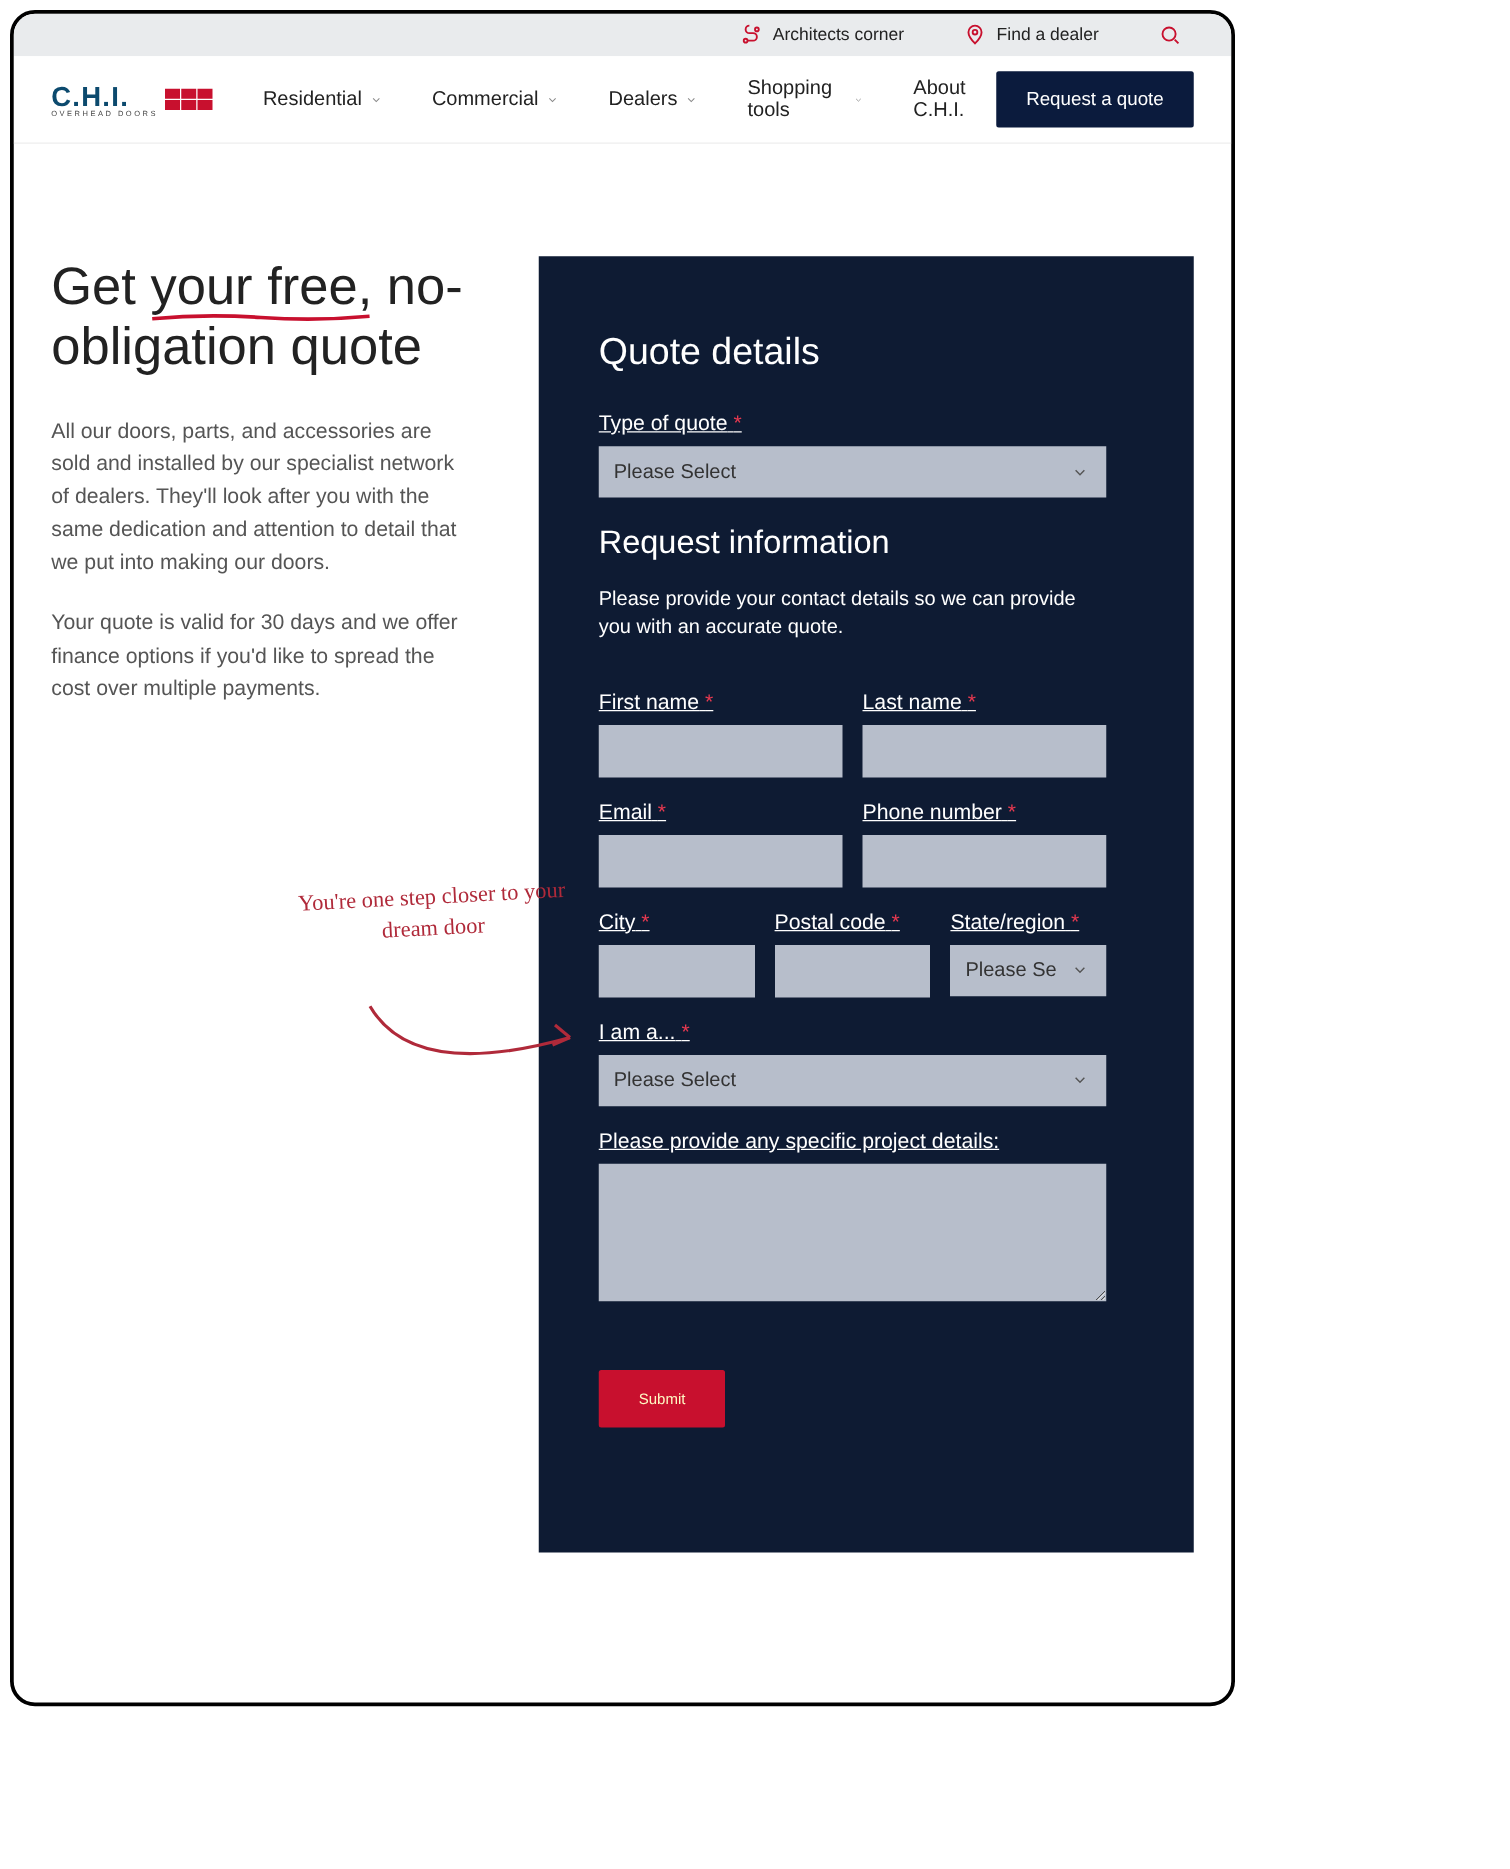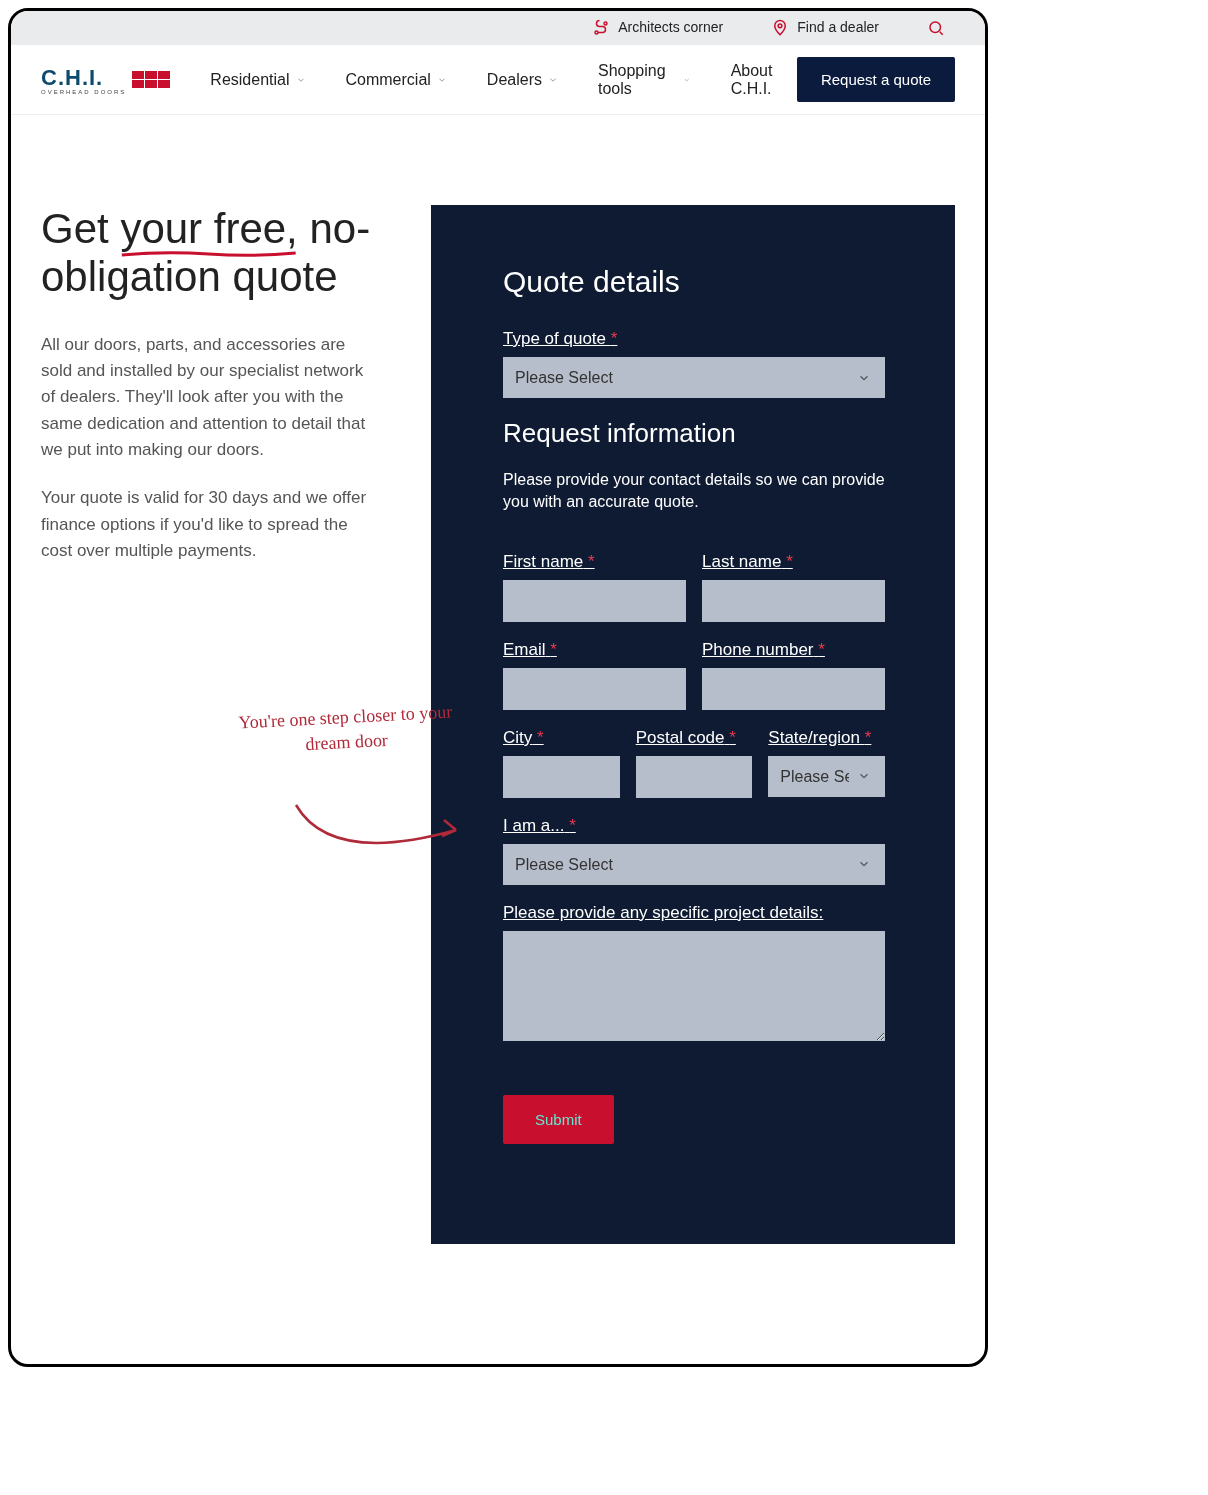--- a/index.html
+++ b/index.html
@@ -25,38 +25,38 @@
 .main { display: flex; padding: 90px 30px 120px 30px; position: relative; gap: 40px; }
 .left { flex: 0 0 350px; padding-right: 20px; }
 .left h1 { font-size: 42px; font-weight: 400; line-height: 1.15; color: #222; margin-bottom: 30px; }
 .left h1 .underline-wrap { position: relative; display: inline-block; }
 .left h1 .underline-wrap svg { position: absolute; left: 0; bottom: -6px; width: 100%; height: 10px; }
 .left p { font-size: 17px; line-height: 1.55; color: #555; margin-bottom: 22px; }
 
 .handwriting { position: absolute; top: 590px; left: 210px; width: 250px; color: #b02a3a; font-family: "Comic Sans MS", cursive; font-size: 18px; line-height: 1.4; text-align: center; transform: rotate(-3deg); }
 .arrow-svg { position: absolute; top: 670px; left: 280px; width: 180px; height: 80px; }
 
-.form-card { flex: 1; background: #0e1b33; color: #fff; padding: 60px 70px 100px 72px; min-height: 950px; }
+.form-card { flex: 1; background: #0e1b33; color: #fff; padding: 60px 70px 100px 48px; min-height: 950px; }
 .form-card h2 { font-size: 30px; font-weight: 400; margin-bottom: 30px; }
 .form-card h3 { font-size: 26px; font-weight: 400; margin: 20px 0 20px 0; }
 .form-card .intro { font-size: 16px; margin-bottom: 20px; line-height: 1.4; }
 .field-label { font-size: 17px; display: block; margin-bottom: 8px; margin-top: 18px; text-decoration: underline; }
 .req { color: #e63950; }
 
 .input, .select, .textarea { width: 100%; background: #b7becb; border: none; padding: 12px; font-size: 16px; color: #333; font-family: inherit; }
 .select-wrap { position: relative; }
 .select-wrap .chev-down { position: absolute; right: 14px; top: 50%; transform: translateY(-50%); pointer-events: none; }
 .select { appearance: none; padding-right: 36px; }
 .textarea { height: 110px; resize: vertical; }
 
 .row { display: flex; gap: 16px; }
 .col { flex: 1; }
 .col-3 { flex: 1; }
 
-.submit-btn { background: #c8102e; color: #5eead4; border: none; padding: 16px 32px; font-size: 15px; margin-top: 50px; cursor: pointer; border-radius: 2px; }
+.submit-btn { background: #c8102e; color: #fef9c3; border: none; padding: 16px 32px; font-size: 12px; margin-top: 50px; cursor: pointer; border-radius: 2px; }
 
 .dots { position: absolute; bottom: -40px; left: -10px; width: 200px; height: 180px; background-image: radial-gradient(#ccc 2px, transparent 2px); background-size: 20px 20px; z-index: -1; }
 </style>
 </head>
 <body>
 
 <div class="frame">
 
   <div class="topbar">
     <div class="item">

